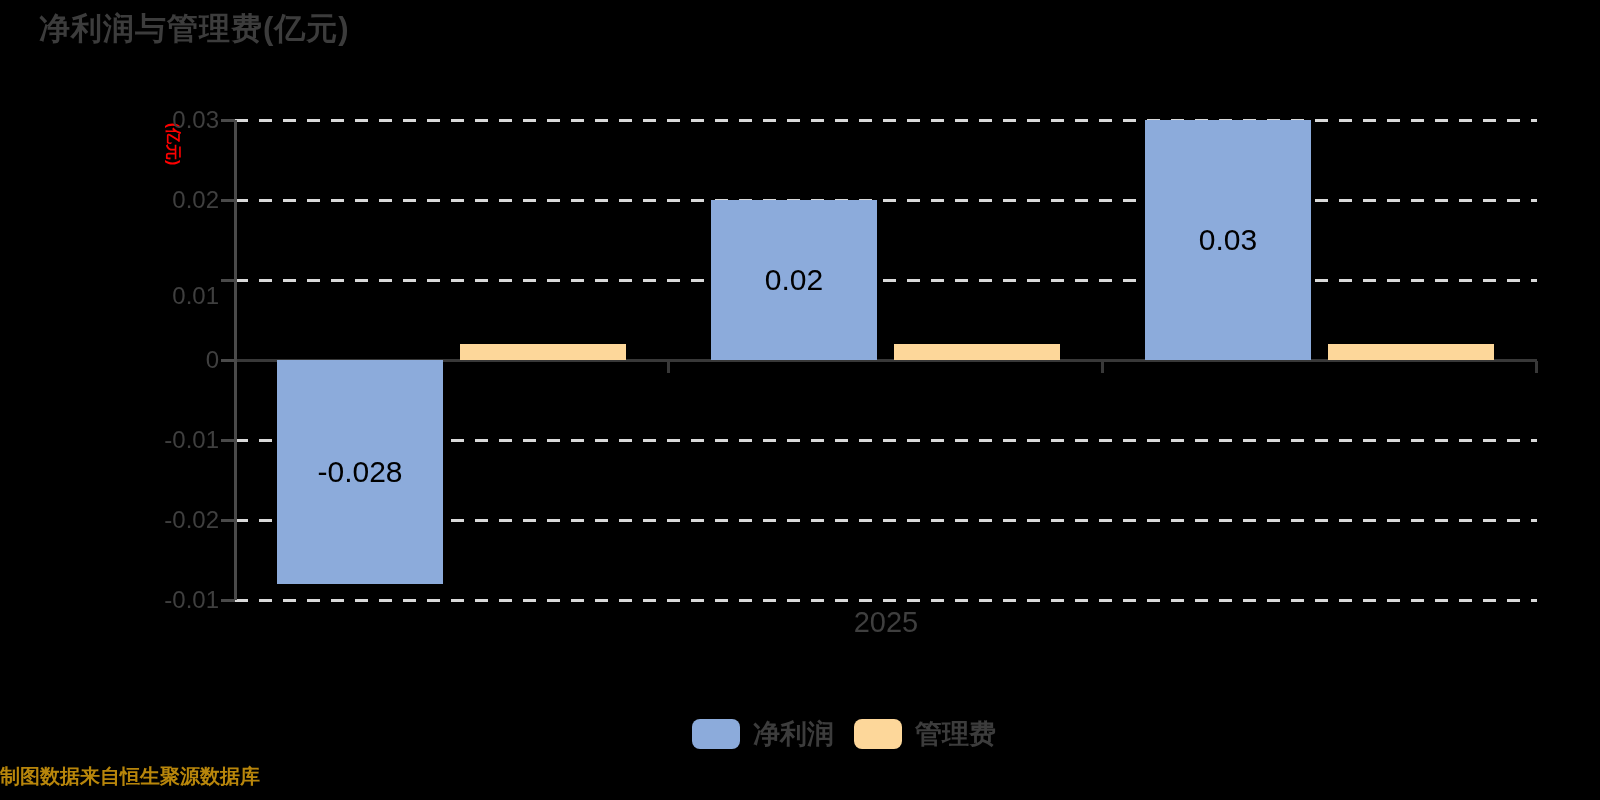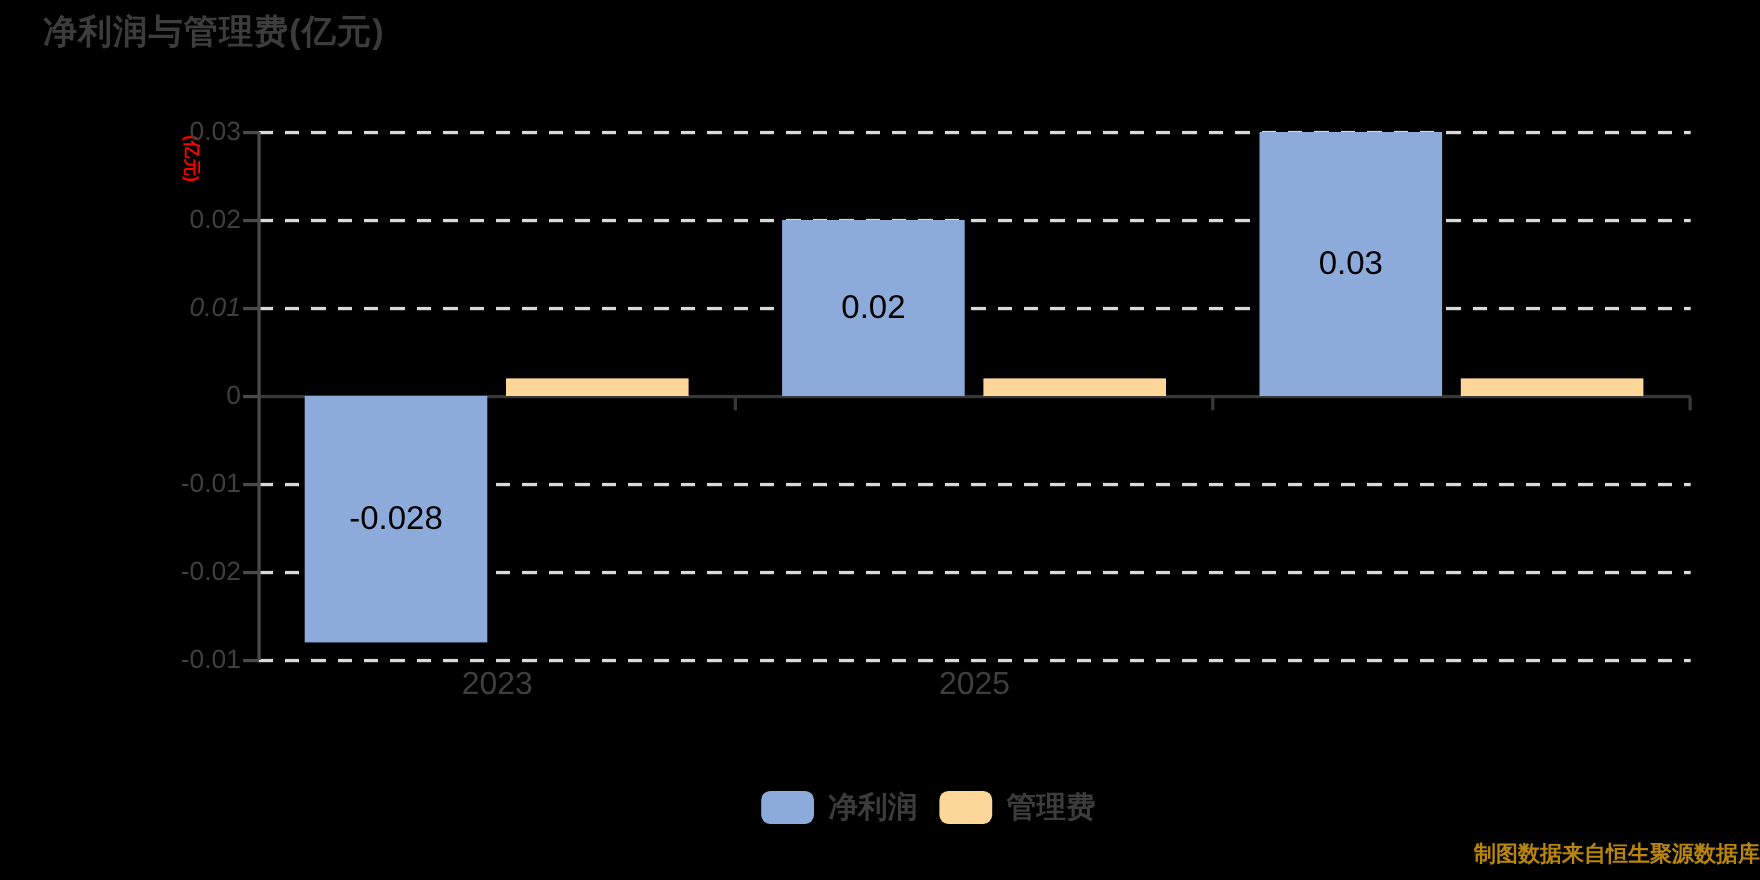--- a/index.html
+++ b/index.html
@@ -21,40 +21,40 @@
     text-align:right;font-size:24px;color:#3F3F3F;}
   .x-cat-label{position:absolute;height:32px;line-height:32px;text-align:center;
     font-size:29px;color:#3F3F3F;}
   .bar{position:absolute;display:flex;align-items:center;justify-content:center;}
   .bar-label{font-size:30px;color:#000;}
   #legend{position:absolute;left:0;top:716px;width:1600px;display:flex;
     justify-content:center;gap:20px;padding-left:44px;}
   .legend-item{display:flex;align-items:center;gap:13px;cursor:pointer;}
   .legend-swatch{width:48px;height:30px;border-radius:8px;}
   .legend-label{font-size:27px;font-weight:700;color:#3C3C3C;}
-  .source-note{position:absolute;left:0;top:763px;width:1600px;text-align:right;
+  .source-note{position:absolute;left:0;top:763px;width:1600px;text-align:left;
     font-size:20px;font-weight:700;color:#B8860B;}
 </style>
 </head>
 <body>
 
 <div id="stage">
   <div class="chart-title">净利润与管理费(亿元)</div>
   <div class="y-axis-unit">(亿元)</div>
 
   <div id="plot">
       <div class="gridline" style="top: -1px;"></div>
       <div class="y-tick" style="top: -1px;"></div>
       <div class="y-tick-label" style="top: -14px;">0.03</div>
       <div class="gridline" style="top: 79px;"></div>
       <div class="y-tick" style="top: 79px;"></div>
       <div class="y-tick-label" style="top: 66px;">0.02</div>
       <div class="gridline" style="top: 159px;"></div>
       <div class="y-tick" style="top: 159px;"></div>
-      <div class="y-tick-label" style="top: 146px; font-style: italic;">0.01</div>
+      <div class="y-tick-label" style="top: 162px;">0.01</div>
       <div class="zero-line" style="top: 239px;"></div>
       <div class="x-tick" style="left: 432px; top: 241px;"></div>
       <div class="x-tick" style="left: 866px; top: 241px;"></div>
       <div class="x-tick" style="left: 1300px; top: 241px;"></div>
       <div class="y-tick" style="top: 239px;"></div>
       <div class="y-tick-label" style="top: 226px;">0</div>
       <div class="gridline" style="top: 319px;"></div>
       <div class="y-tick" style="top: 319px;"></div>
       <div class="y-tick-label" style="top: 306px;">-0.01</div>
       <div class="gridline" style="top: 399px;"></div>
@@ -69,21 +69,20 @@
       </div>
       <div class="bar" style="left: 476px; top: 80px; width: 166px; height: 160px; background: rgb(140, 171, 219);">
         <span class="bar-label">0.02</span>
       </div>
       <div class="bar" style="left: 910px; top: 0px; width: 166px; height: 240px; background: rgb(140, 171, 219);">
         <span class="bar-label">0.03</span>
       </div>
       <div class="bar" style="left: 225px; top: 224px; width: 166px; height: 16px; background: rgb(253, 215, 154);"></div>
       <div class="bar" style="left: 659px; top: 224px; width: 166px; height: 16px; background: rgb(253, 215, 154);"></div>
       <div class="bar" style="left: 1093px; top: 224px; width: 166px; height: 16px; background: rgb(253, 215, 154);"></div>
-      <div class="x-cat-label" style="left: 0px; width: 434px; top: 486px;">2023</div>
       <div class="x-cat-label" style="left: 434px; width: 434px; top: 486px;">2025</div>
     </div>
 
   <div id="legend">
     <div class="legend-item">
       <span class="legend-swatch" id="sw0" style="background: rgb(140, 171, 219);"></span>
       <span class="legend-label">净利润</span>
     </div>
     <div class="legend-item">
       <span class="legend-swatch" id="sw1" style="background: rgb(253, 215, 154);"></span>

